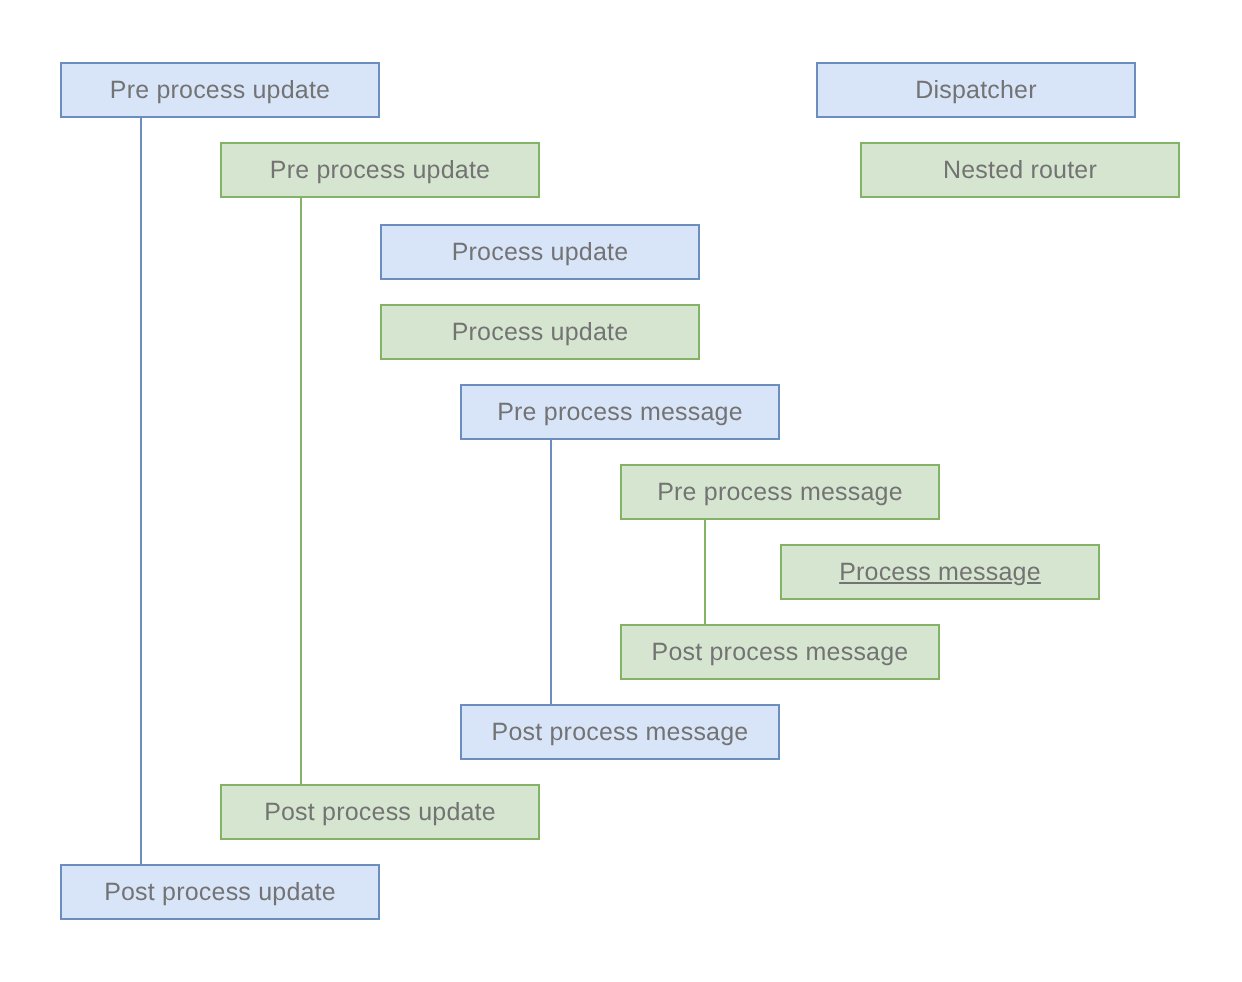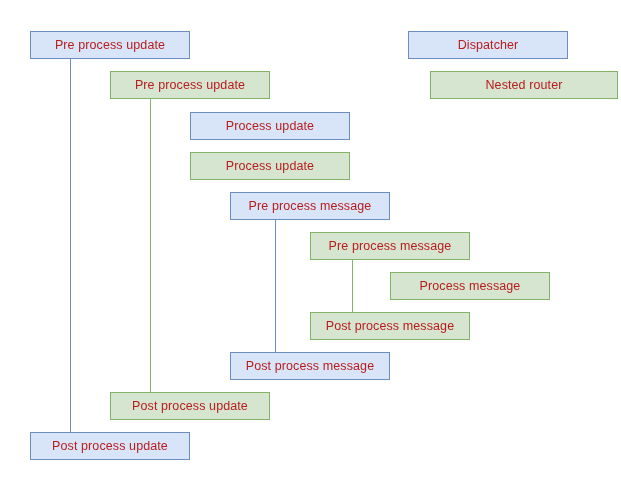--- a/index.html
+++ b/index.html
@@ -20,21 +20,21 @@
   .node {
     position: absolute;
     box-sizing: border-box;
     border-width: 1px;
     border-style: solid;
     display: flex;
     align-items: center;
     justify-content: center;
     font-size: 12.5px;
     line-height: 1;
-    color: #b91c1c;
+    color: #737373;
     letter-spacing: 0.1px;
     white-space: nowrap;
   }
   .node.blue {
     background: #d8e5f8;
     border-color: #6c8ebf;
   }
   .node.green {
     background: #d6e5d0;
     border-color: #82b366;
@@ -75,37 +75,37 @@
       </div>
       <div class="node green" style="left: 190px; top: 152px; width: 160px; height: 28px;">
         <span class="node-label">Process update</span>
       </div>
       <div class="node blue" style="left: 230px; top: 192px; width: 160px; height: 28px;">
         <span class="node-label">Pre process message</span>
       </div>
       <div class="node green" style="left: 310px; top: 232px; width: 160px; height: 28px;">
         <span class="node-label">Pre process message</span>
       </div>
-      <div class="node green" style="left: 390px; top: 272px; width: 160px; height: 28px;">
+      <div class="node green" style="left: 390px; top: 272px; width: 160px; height: 28px; text-decoration: underline;">
         <span class="node-label">Process message</span>
       </div>
       <div class="node green" style="left: 310px; top: 312px; width: 160px; height: 28px;">
         <span class="node-label">Post process message</span>
       </div>
       <div class="node blue" style="left: 230px; top: 352px; width: 160px; height: 28px;">
         <span class="node-label">Post process message</span>
       </div>
       <div class="node green" style="left: 110px; top: 392px; width: 160px; height: 28px;">
         <span class="node-label">Post process update</span>
       </div>
       <div class="node blue" style="left: 30px; top: 432px; width: 160px; height: 28px;">
         <span class="node-label">Post process update</span>
       </div>
     </div>
   <div id="legend-layer">
       <div class="node blue" style="left: 408px; top: 31px; width: 160px; height: 28px;">
         <span class="node-label">Dispatcher</span>
       </div>
-      <div class="node green" style="left: 430px; top: 71px; width: 188px; height: 28px;">
+      <div class="node green" style="left: 430px; top: 71px; width: 160px; height: 28px;">
         <span class="node-label">Nested router</span>
       </div>
     </div>
 </div>
 
 </body></html>

